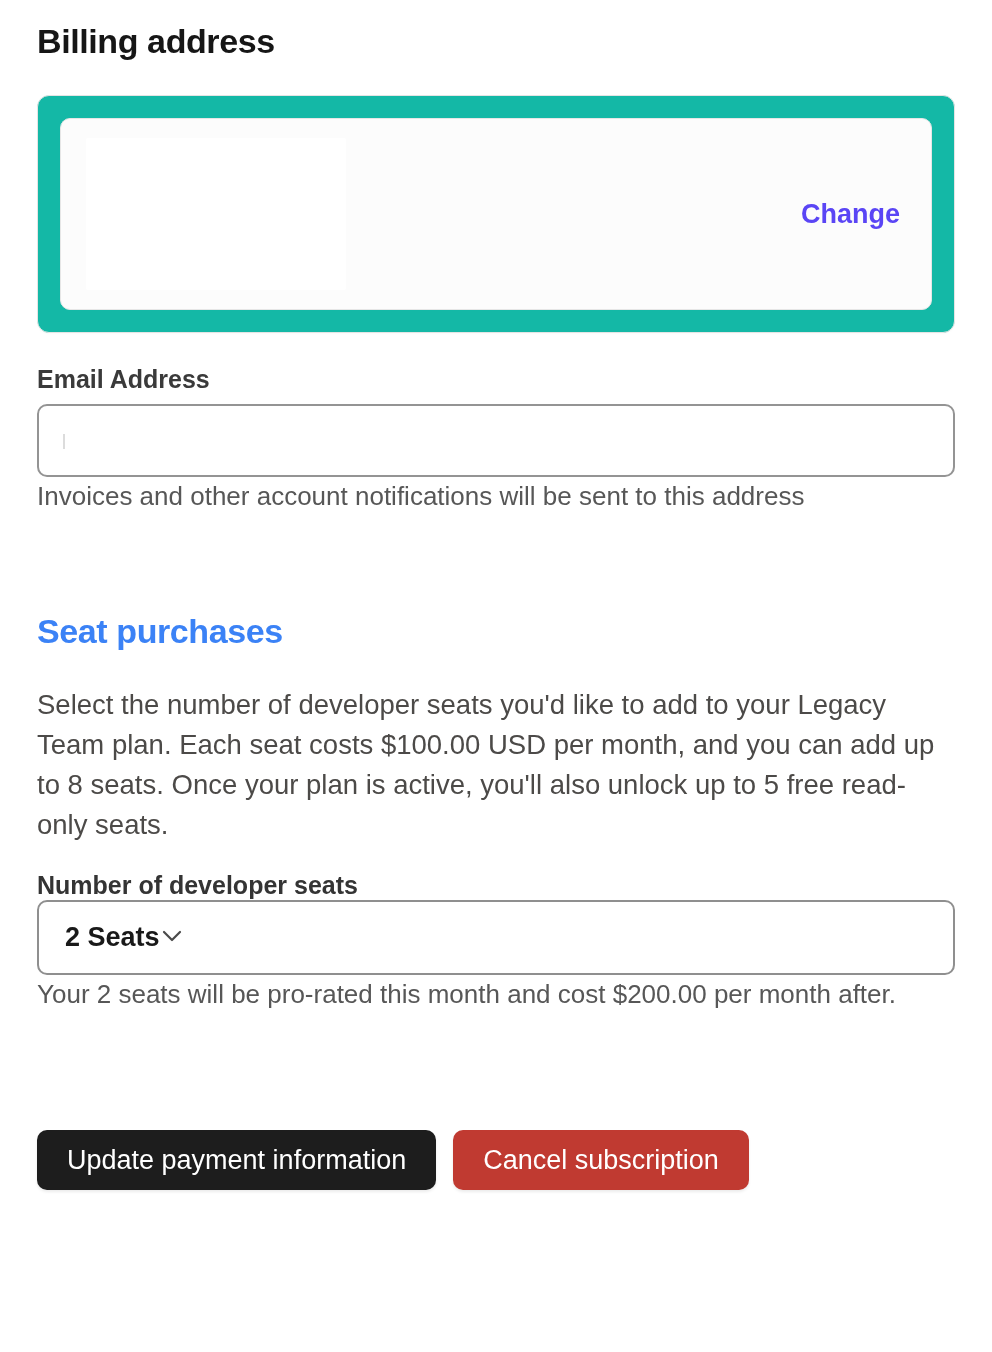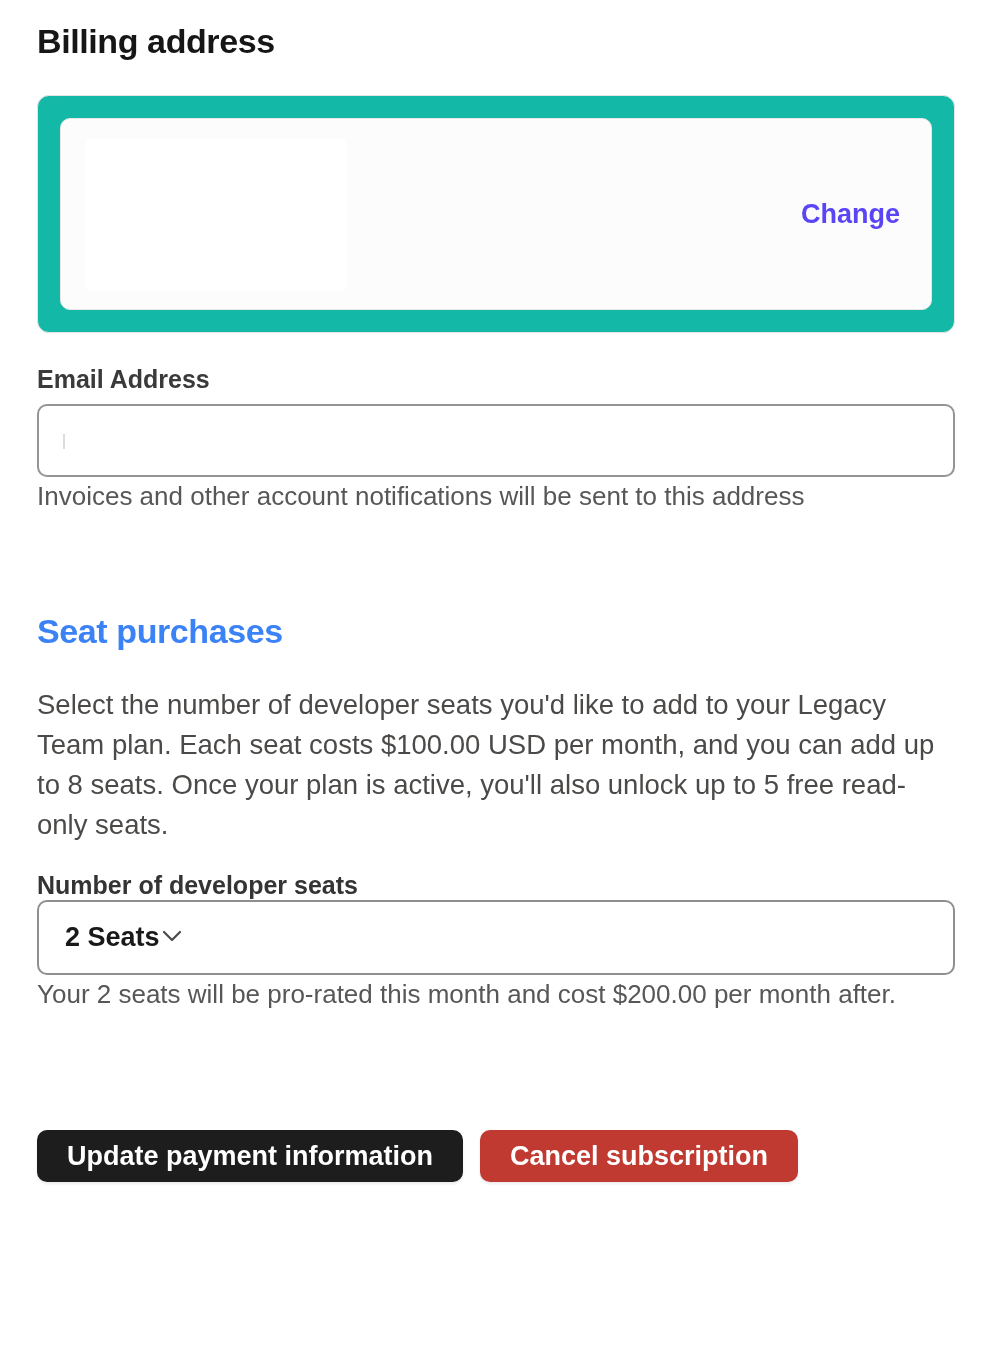--- a/index.html
+++ b/index.html
@@ -141,26 +141,26 @@
     color: #191919;
   }
 
   
   .actions {
     margin-top: 120px;
     display: flex;
     gap: 17px;
   }
   .btn {
-    height: 52px;
+    height: 60px;
     border: none;
     border-radius: 10px;
     padding: 0 30px;
     font-size: 27px;
-    font-weight: 700;
+    font-weight: 400;
     color: #ffffff;
     font-family: inherit;
     cursor: pointer;
     box-shadow: 0 2px 3px rgba(0,0,0,0.08);
   }
   .btn-dark { background: var(--primary-button, #1d1d1d); }
   .btn-danger { background: var(--danger, #c03a31); }
 </style>
 </head>
 <body>

